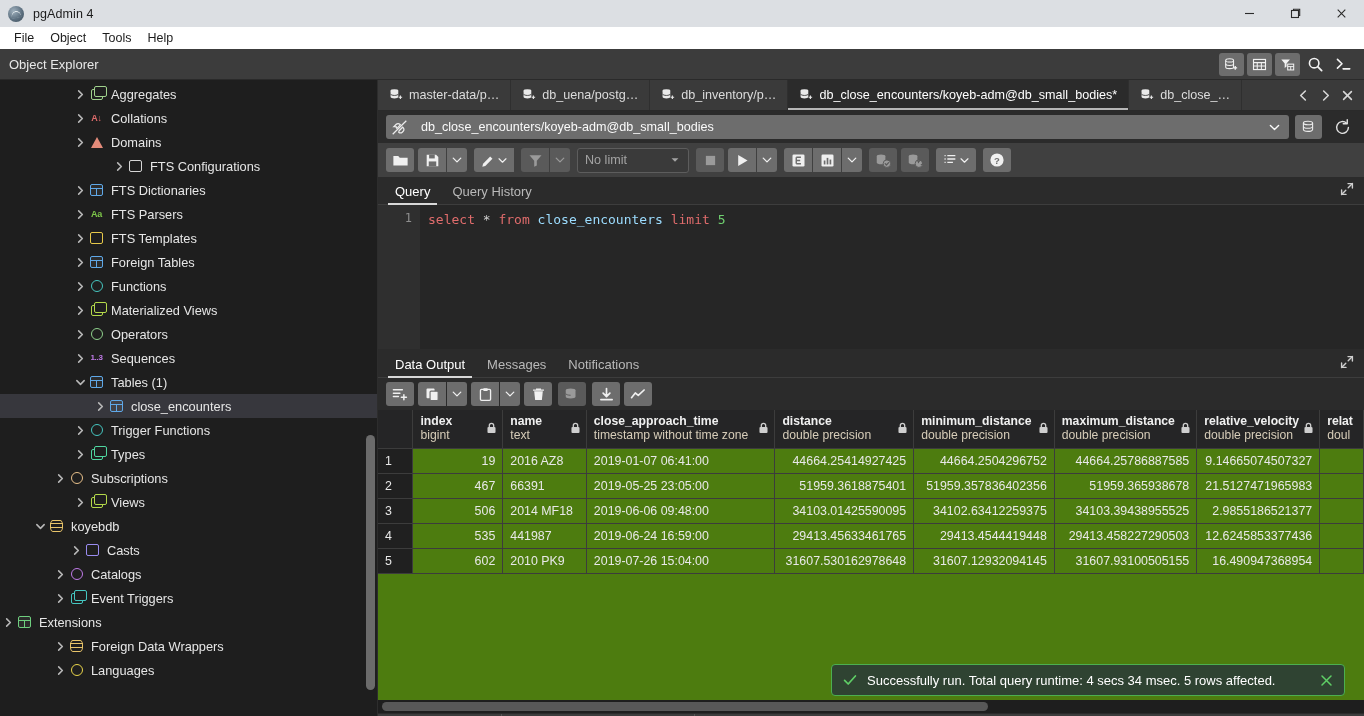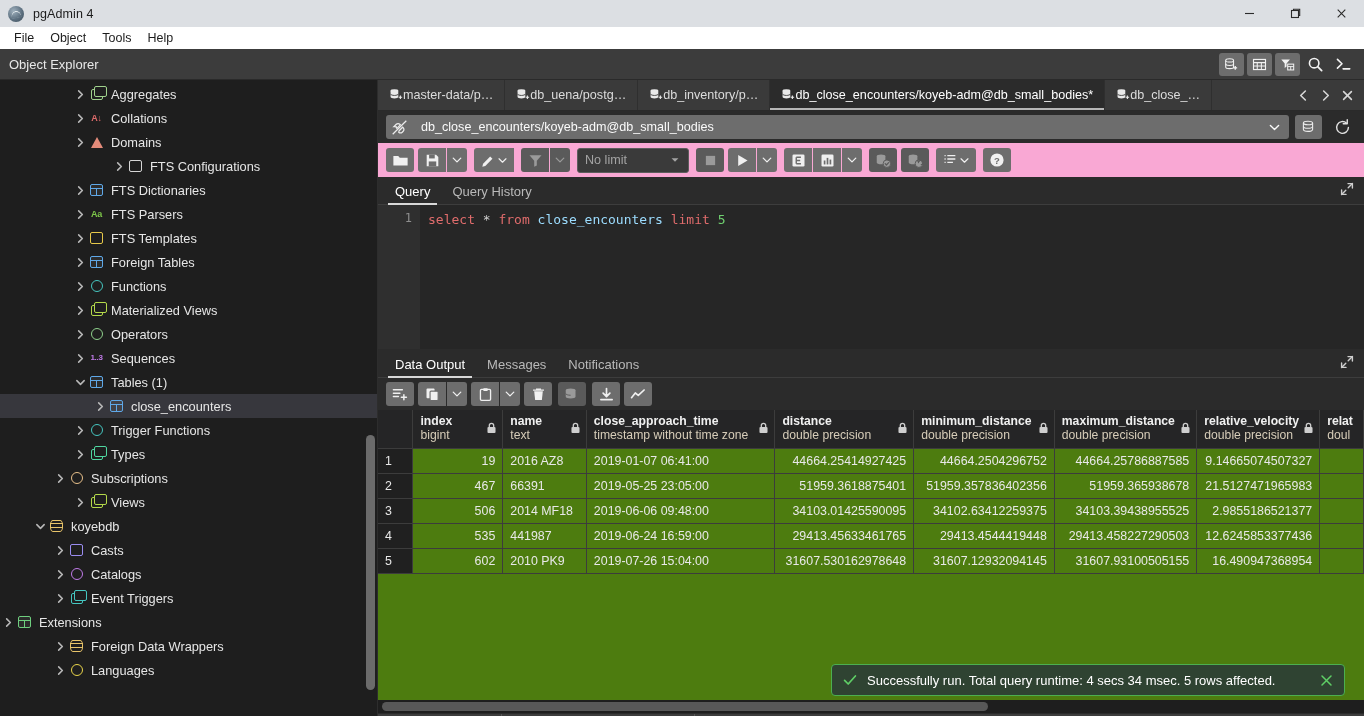--- a/index.html
+++ b/index.html
@@ -114,21 +114,21 @@
 
   
   #right { flex: 1; display: flex; flex-direction: column; background: #2b2b2b; min-width: 0; }
 
   
   #tabbar {
     height: 31px; background: #3a3a3a; display: flex; align-items: stretch;
     border-bottom: 1px solid #2a2a2a; overflow: hidden;
   }
   .qtab {
-    display: flex; align-items: center; padding: 0 11px; font-size: 12.6px;
+    display: flex; align-items: center; gap: 6px; padding: 0 11px; font-size: 12.6px;
     color: #dcdcdc; border-right: 1px solid #2f2f2f; max-width: 370px; position: relative;
     white-space: nowrap; flex: 0 0 auto;
   }
   .qtab .tabtext { overflow: hidden; text-overflow: ellipsis; }
   .qtab.active { background: #2b2b2b; color: #ffffff; }
   .qtab.active::after {
     content: ""; position: absolute; left: 0; right: 0; bottom: 0; height: 2px; background: #b6b6b6;
   }
   .tabicon { flex: 0 0 auto; color: #e9e9e9; display: flex; }
   #tab-nav { margin-left: auto; display: flex; align-items: center; gap: 2px; padding: 0 7px; flex: 0 0 auto; }
@@ -146,21 +146,21 @@
     min-width: 0;
   }
   #conn-select .cval { flex: 1; overflow: hidden; text-overflow: ellipsis; white-space: nowrap; }
   #conn-copy {
     width: 27px; height: 24px; background: #6d6d6d; border-radius: 3px;
     display: flex; align-items: center; justify-content: center; color: #ececec; flex: 0 0 auto;
   }
   #conn-refresh { margin-left: auto; width: 28px; height: 25px; display:flex; align-items:center; justify-content:center; color:#e0e0e0; flex:0 0 auto; }
 
   
-  #qtoolbar { height: 34px; background: #f9a8d4; display: flex; align-items: center; padding: 0 8px; gap: 7px; }
+  #qtoolbar { height: 34px; background: #404040; display: flex; align-items: center; padding: 0 8px; gap: 7px; }
   .grp { display: flex; align-items: center; }
   .tb {
     height: 24px; min-width: 28px; background: #6d6d6d; color: #f0f0f0;
     display: flex; align-items: center; justify-content: center; border-radius: 3px;
   }
   .tb.dis { background: #5a5a5a; color: #9a9a9a; }
   .tb.caret { min-width: 20px; border-radius: 0 3px 3px 0; margin-left: 1px; }
   .tb.lead { border-radius: 3px 0 0 3px; }
   #nolimit {
     height: 25px; min-width: 112px; background: #3a3a3a; border: 1px solid #5d5d5d; border-radius: 3px;
@@ -523,21 +523,21 @@
             <span class="twist">
               <svg width="11" height="11" viewBox="0 0 12 12">
                 <path d="M2 4l4 4 4-4" fill="none" stroke="currentColor" stroke-width="1.7" stroke-linecap="round" stroke-linejoin="round"></path>
               </svg>
             </span>
             <span class="ticon" style="color: rgb(232, 196, 106);">
               <span class="ic-db" style="border-color: rgb(232, 196, 106);"></span>
             </span>
             <span class="tlabel">koyebdb</span>
           </div>
-          <div class="tnode" style="padding-left: 52px;">
+          <div class="tnode" style="padding-left: 68px;">
             <span class="twist">
               <svg width="11" height="11" viewBox="0 0 12 12">
                 <path d="M4 2l4 4-4 4" fill="none" stroke="currentColor" stroke-width="1.7" stroke-linecap="round" stroke-linejoin="round"></path>
               </svg>
             </span>
             <span class="ticon" style="color: rgb(154, 140, 240);">
               <span class="ic-box" style="border-color: rgb(154, 140, 240);"></span>
             </span>
             <span class="tlabel">Casts</span>
           </div>

